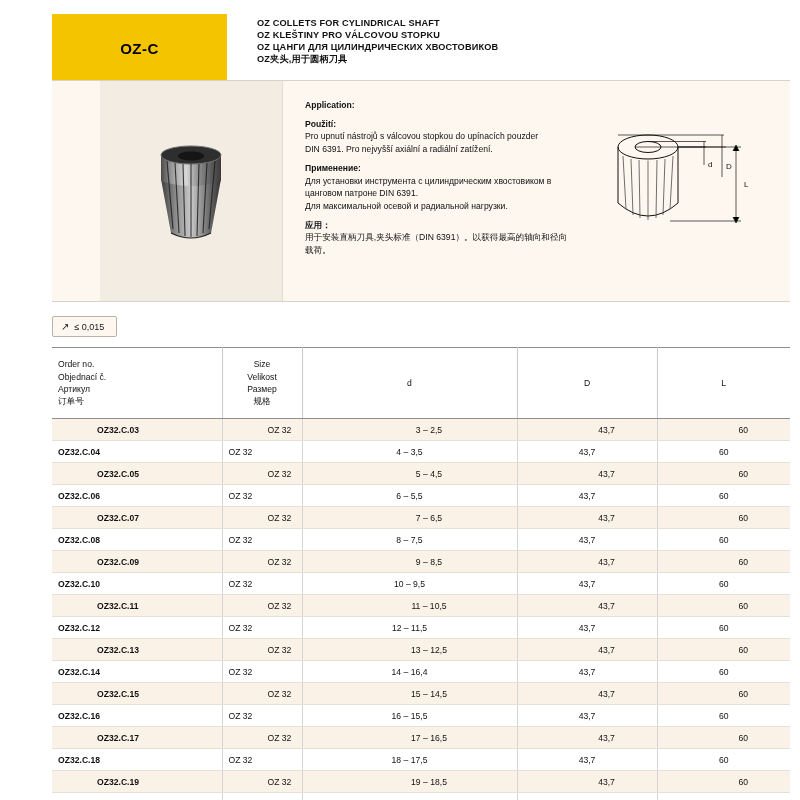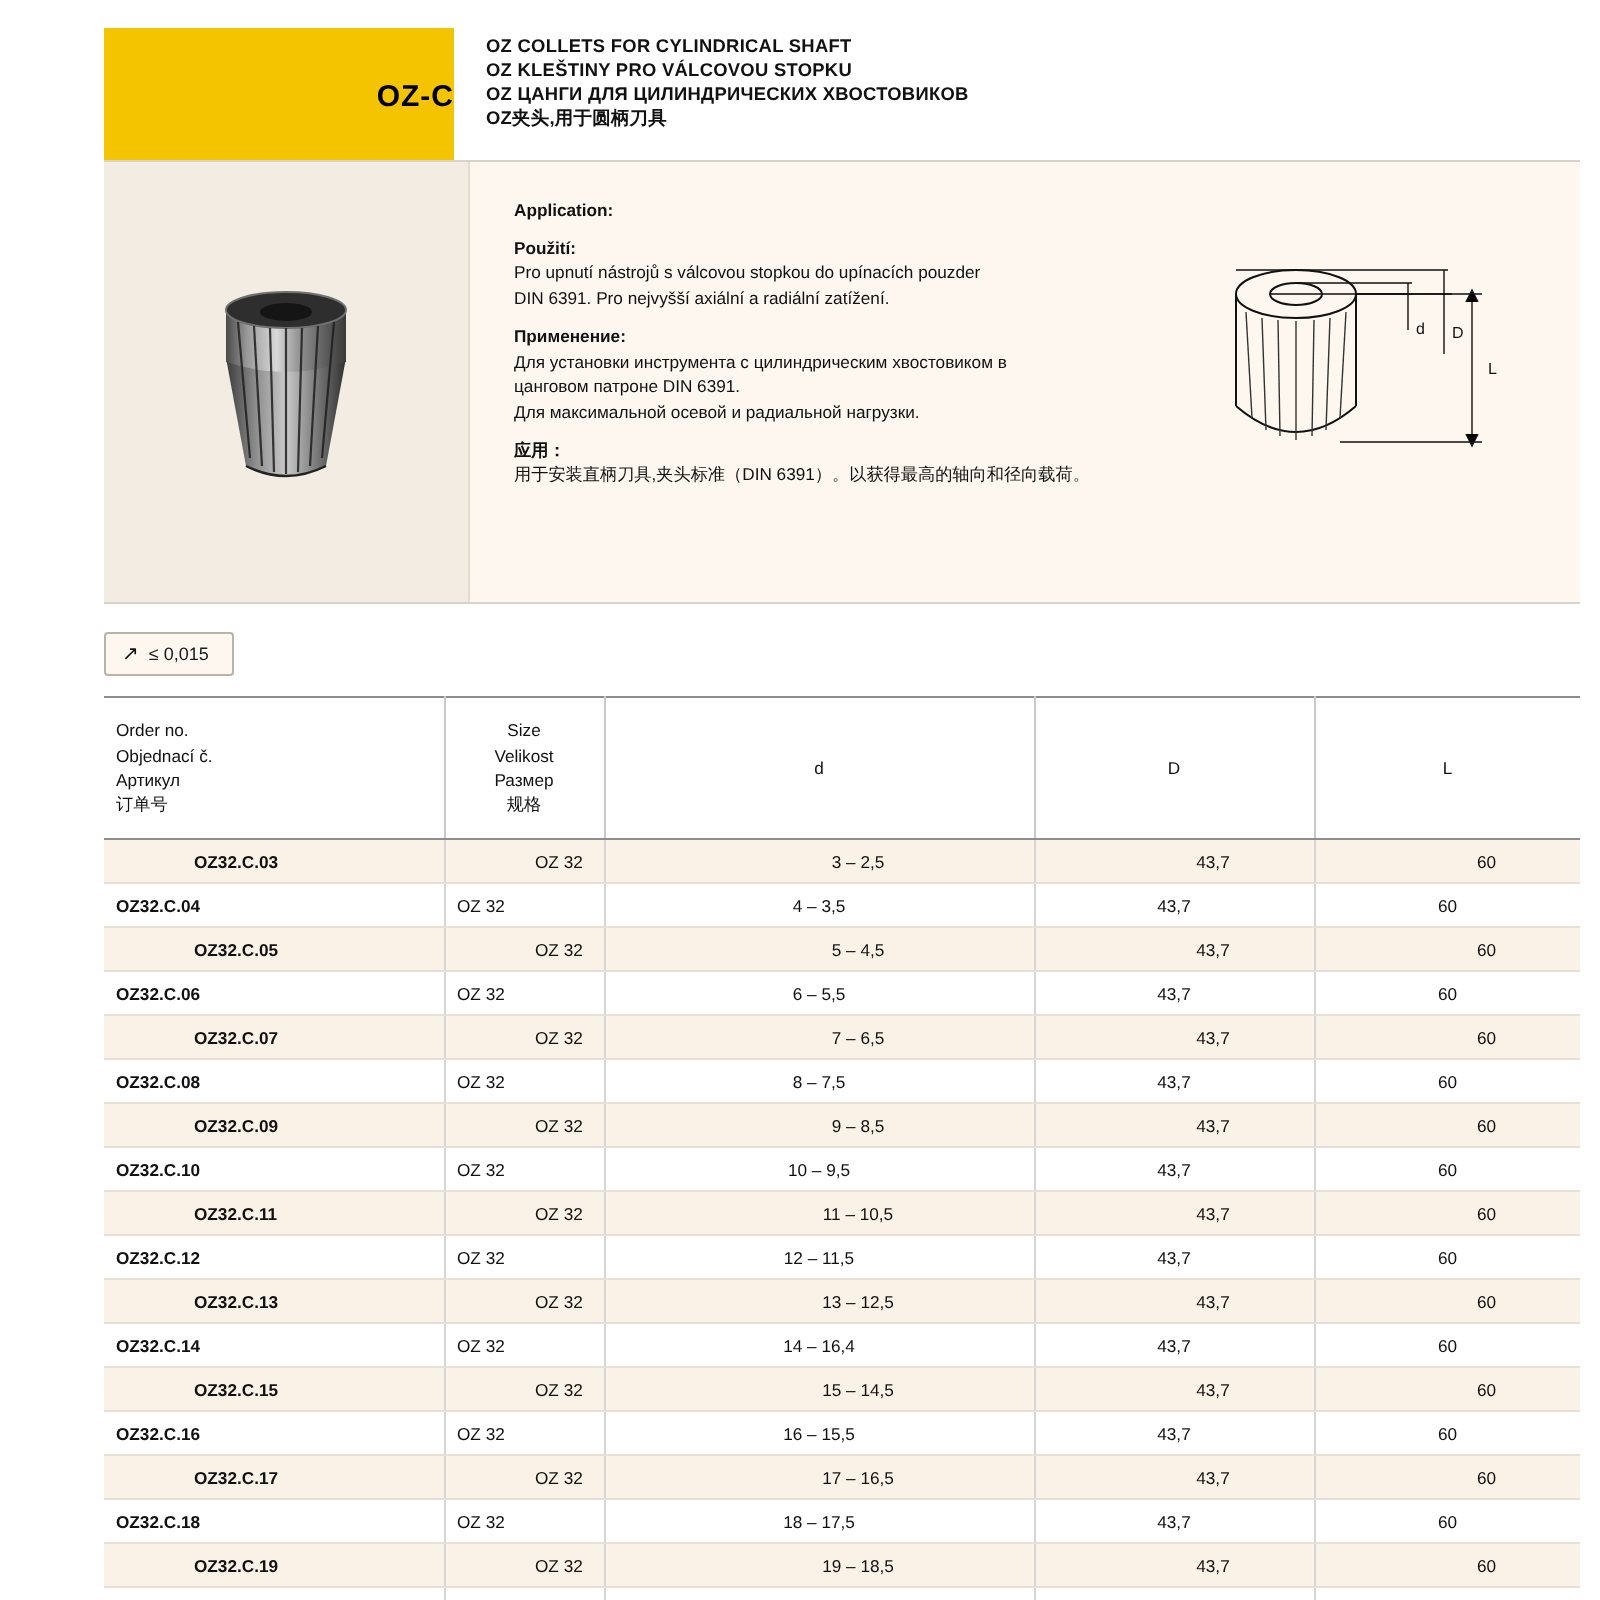--- a/index.html
+++ b/index.html
@@ -28,31 +28,31 @@
     padding: 14px 10px 10px 52px;
     height: 74px;
     box-sizing: border-box;
   }
   .badge {
     width: 175px;
     height: 68px;
     background: #f5c400;
     display: flex;
     align-items: center;
-    justify-content: flex-end;
+    justify-content: center;
     flex: none;
   }
   .badge-text {
     font-size: 15px;
     font-weight: bold;
     letter-spacing: 0.5px;
     color: #000;
   }
   .titles {
-    margin-left: 16px;
+    margin-left: 30px;
     padding-top: 3px;
     line-height: 1.32;
   }
   .title-line {
     font-size: 9.2px;
     font-weight: bold;
     color: #111;
     letter-spacing: 0.15px;
   }
   .title-line.cjk {
@@ -63,20 +63,21 @@
   
   .info-panel {
     position: relative;
     margin: 6px 10px 0 52px;
     background: #fdf7ef;
     border-top: 1px solid #d8d2c8;
     border-bottom: 1px solid #d8d2c8;
     height: 222px;
     box-sizing: border-box;
     display: flex;
+    padding-left: 48px;
   }
   .photo-cell {
     width: 182px;
     background: #f2ece3;
     border-right: 1px solid #e2dcd2;
     flex: none;
     position: relative;
   }
   .collet-photo {
     position: absolute;

